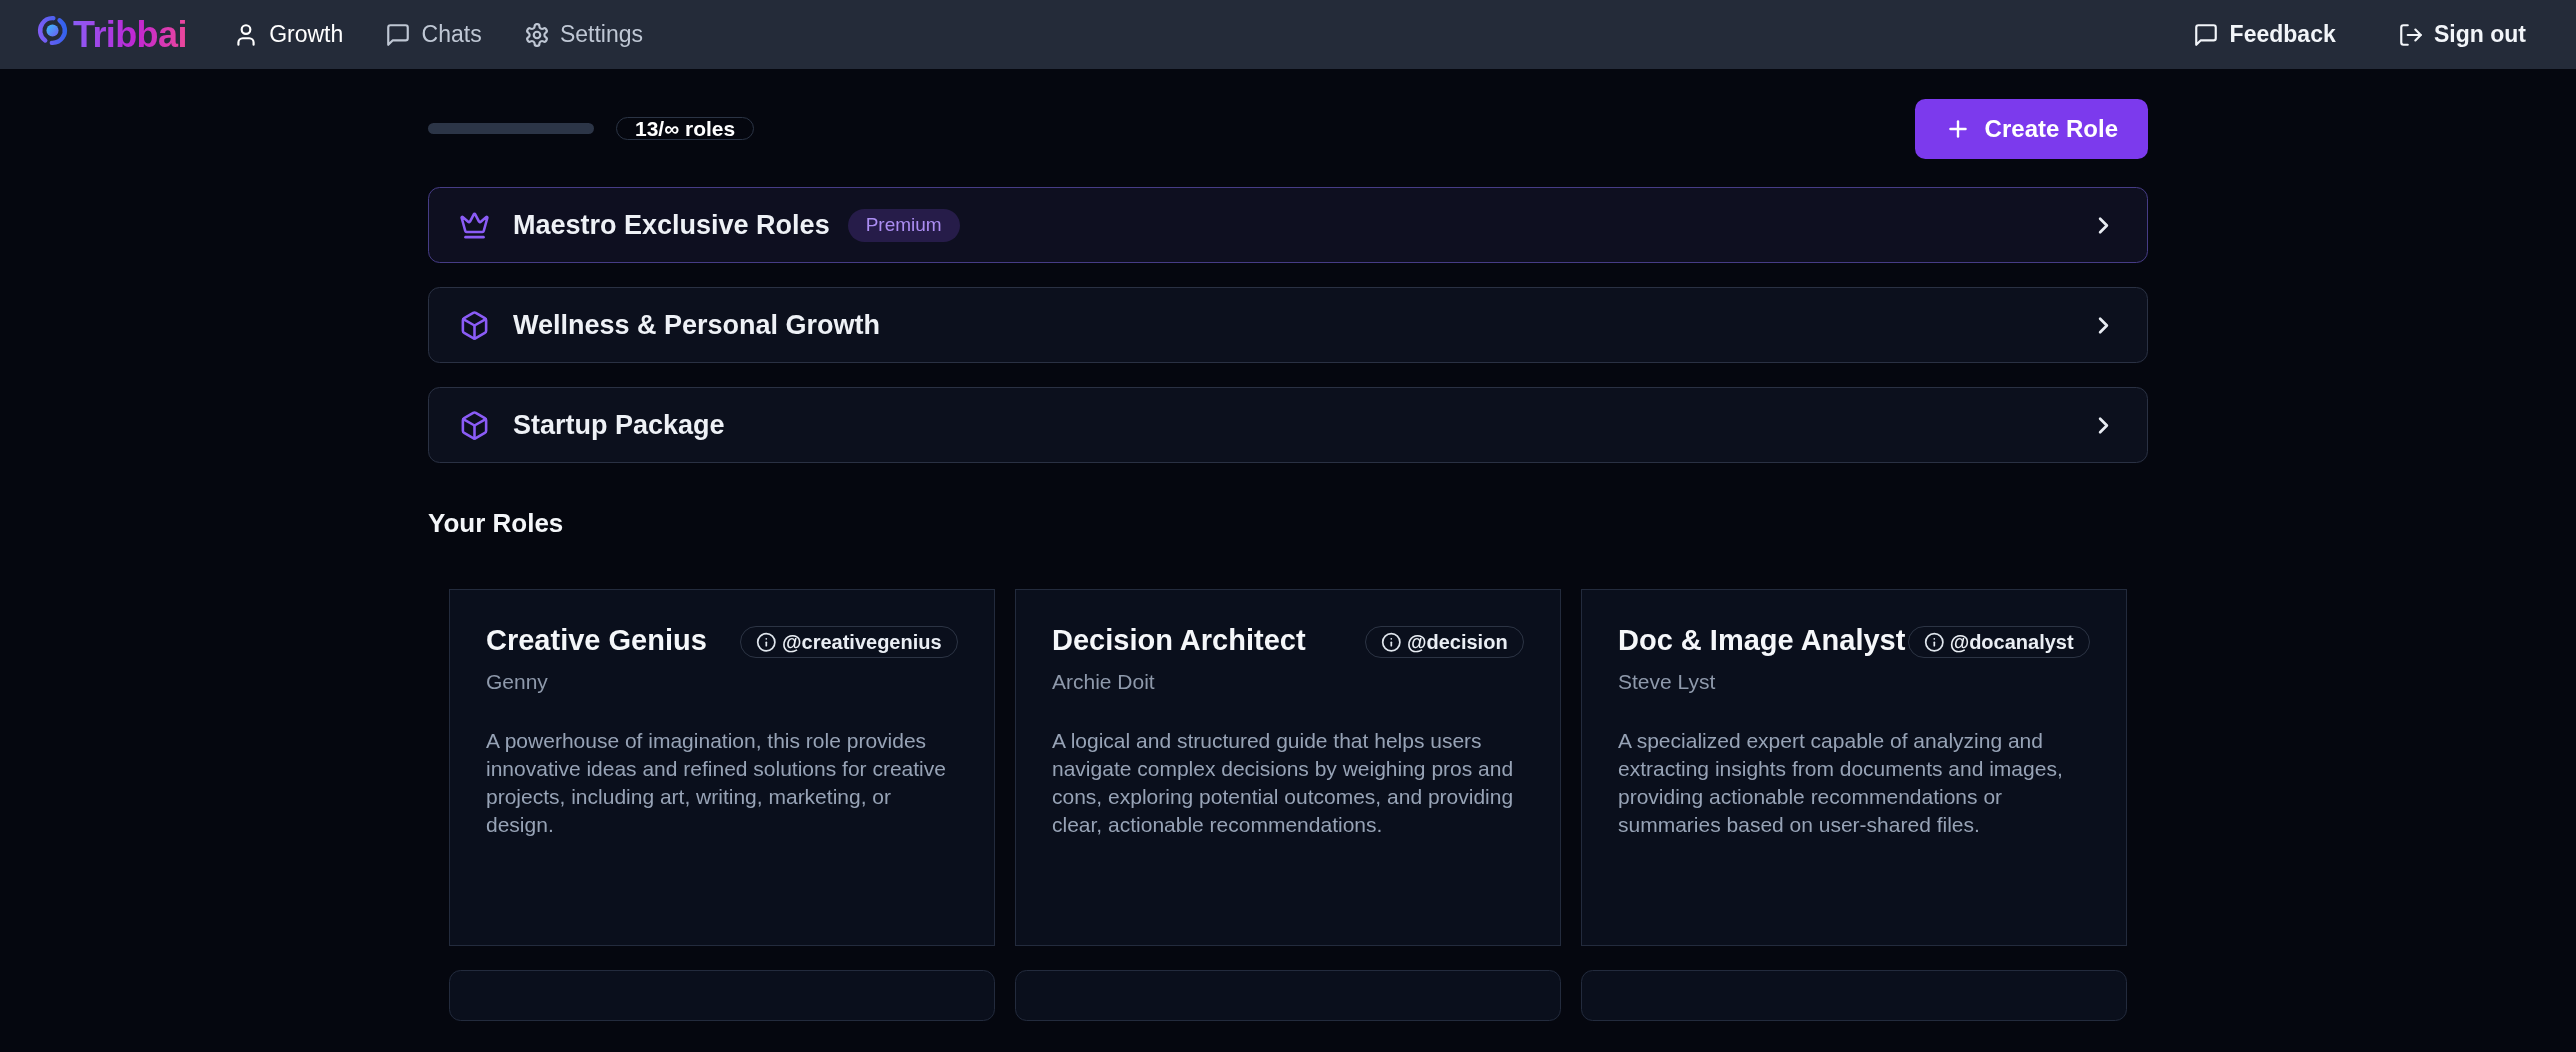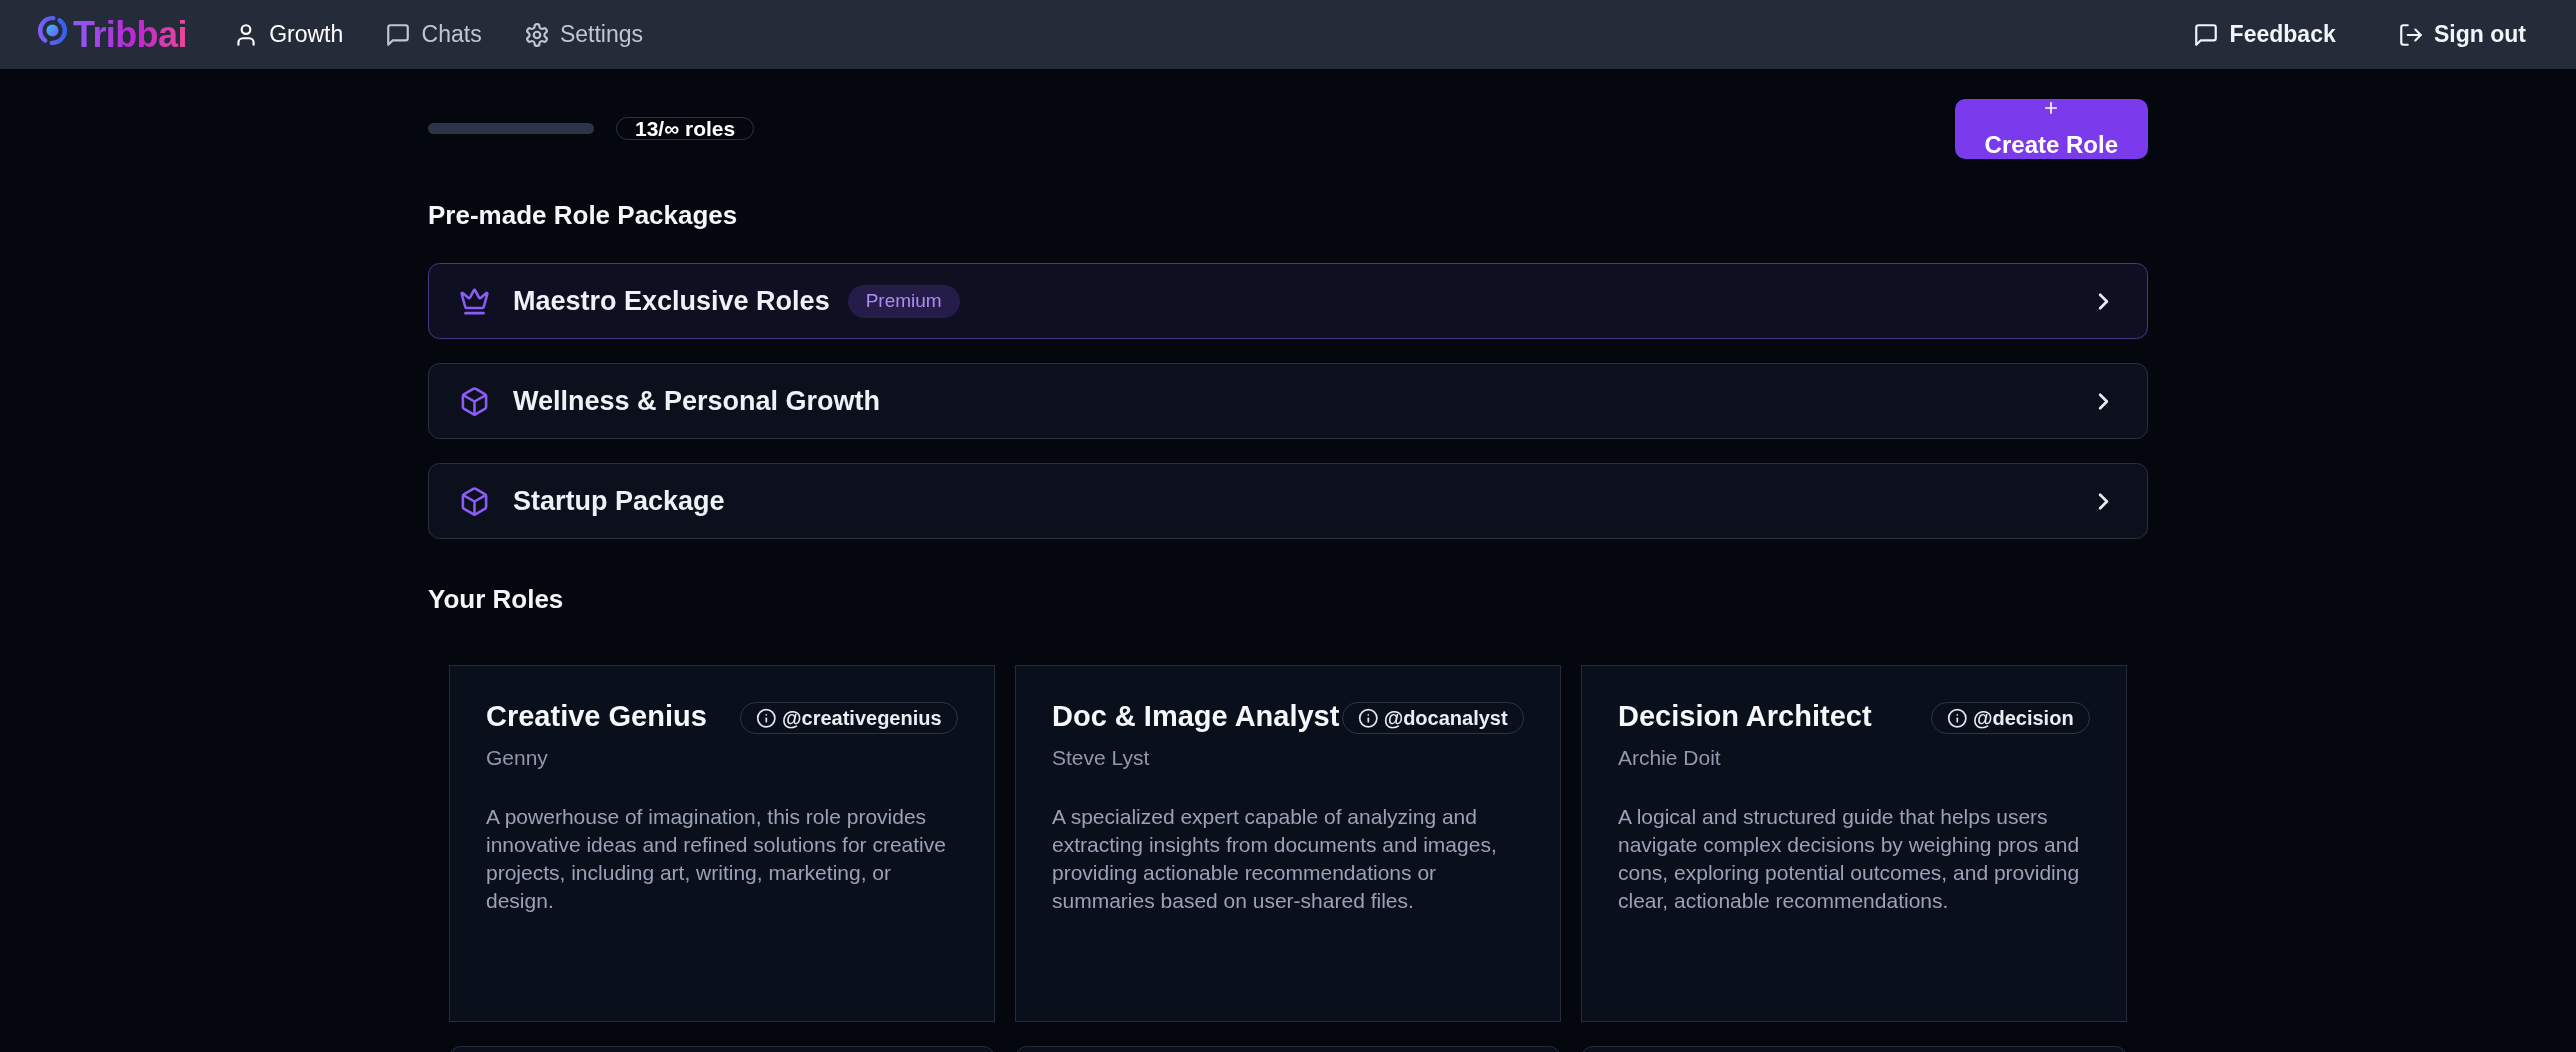--- a/index.html
+++ b/index.html
@@ -50,21 +50,20 @@
     border: 1.3px solid #2b3445; border-radius: 642px;
     display: flex; align-items: center;
     font-size: 21px; font-weight: 700; color: #ffffff;
   }
   .create-role-btn {
     margin-left: auto; height: 60px; padding: 0 30px;
     background: #7c3aed; border: none; border-radius: 10.3px;
     display: flex; align-items: center; gap: 14px;
     font-family: inherit; font-size: 24px; font-weight: 600; color: #ffffff;
     cursor: pointer;
-    flex-direction: column;
   }
   .create-role-btn svg { width: 26px; height: 26px; }
 
   .section-title { margin-top: 45px; font-size: 26px; font-weight: 700; color: #f4f6f9; }
 
   
   .package-list { margin-top: 32px; display: flex; flex-direction: column; gap: 24px; }
   .package-row {
     height: 76px; border-radius: 11.6px;
     background: #0c101d; border: 1.3px solid #2a3143;
@@ -183,21 +182,20 @@
     <div class="roles-count">13/∞ roles</div>
     <button class="create-role-btn">
       <svg viewBox="0 0 24 24" fill="none" stroke="currentColor" stroke-width="2.2" stroke-linecap="round">
         <line x1="12" y1="5" x2="12" y2="19"></line>
           <line x1="5" y1="12" x2="19" y2="12"></line>
       </svg>
       <span>Create Role</span>
     </button>
   </div>
 
-  <h2 class="section-title">Pre-made Role Packages</h2>
 
   <div class="package-list">
 
     <div class="package-row premium">
       <svg class="pkg-icon" viewBox="0 0 24 24" fill="none" stroke="currentColor" stroke-width="2" stroke-linecap="round" stroke-linejoin="round">
         <path d="M11.56 3.27a.5.5 0 0 1 .88 0l2.95 5.6a1 1 0 0 0 1.52.3l4.27-3.67a.5.5 0 0 1 .8.52l-2.83 10.25a1 1 0 0 1-.96.73H5.81a1 1 0 0 1-.96-.73L2.02 6.02a.5.5 0 0 1 .8-.52l4.27 3.67a1 1 0 0 0 1.52-.3z"></path>
         <path d="M5 21h14"></path>
       </svg>
       <span class="package-title">Maestro Exclusive Roles</span>
       <span class="premium-badge">Premium</span>
@@ -246,49 +244,49 @@
           </svg>
           <span>@creativegenius</span>
         </div>
       </div>
       <div class="role-subtitle">Genny</div>
       <p class="role-desc">A powerhouse of imagination, this role provides innovative ideas and refined solutions for creative projects, including art, writing, marketing, or design.</p>
     </div>
 
     <div class="role-card">
       <div class="card-head">
+        <div class="role-title">Decision Architect</div>
+        <div class="handle-badge">
+          <svg viewBox="0 0 24 24" fill="none" stroke="currentColor" stroke-width="2" stroke-linecap="round">
+            <circle cx="12" cy="12" r="10"></circle>
+              <line x1="12" y1="16" x2="12" y2="12"></line>
+              <line x1="12" y1="8" x2="12.01" y2="8"></line>
+          </svg>
+          <span>@decision</span>
+        </div>
+      </div>
+      <div class="role-subtitle">Archie Doit</div>
+      <p class="role-desc">A logical and structured guide that helps users navigate complex decisions by weighing pros and cons, exploring potential outcomes, and providing clear, actionable recommendations.</p>
+    </div>
+
+    <div class="role-card">
+      <div class="card-head">
         <div class="role-title">Doc &amp; Image Analyst</div>
         <div class="handle-badge">
           <svg viewBox="0 0 24 24" fill="none" stroke="currentColor" stroke-width="2" stroke-linecap="round">
             <circle cx="12" cy="12" r="10"></circle>
               <line x1="12" y1="16" x2="12" y2="12"></line>
               <line x1="12" y1="8" x2="12.01" y2="8"></line>
           </svg>
           <span>@docanalyst</span>
         </div>
       </div>
       <div class="role-subtitle">Steve Lyst</div>
       <p class="role-desc">A specialized expert capable of analyzing and extracting insights from documents and images, providing actionable recommendations or summaries based on user-shared files.</p>
     </div>
-
-    <div class="role-card">
-      <div class="card-head">
-        <div class="role-title">Decision Architect</div>
-        <div class="handle-badge">
-          <svg viewBox="0 0 24 24" fill="none" stroke="currentColor" stroke-width="2" stroke-linecap="round">
-            <circle cx="12" cy="12" r="10"></circle>
-              <line x1="12" y1="16" x2="12" y2="12"></line>
-              <line x1="12" y1="8" x2="12.01" y2="8"></line>
-          </svg>
-          <span>@decision</span>
-        </div>
-      </div>
-      <div class="role-subtitle">Archie Doit</div>
-      <p class="role-desc">A logical and structured guide that helps users navigate complex decisions by weighing pros and cons, exploring potential outcomes, and providing clear, actionable recommendations.</p>
-    </div>
   </div>
 
   <div class="peek-grid">
     <div class="peek-card"></div>
     <div class="peek-card"></div>
     <div class="peek-card"></div>
   </div>
 
 </main>
 

